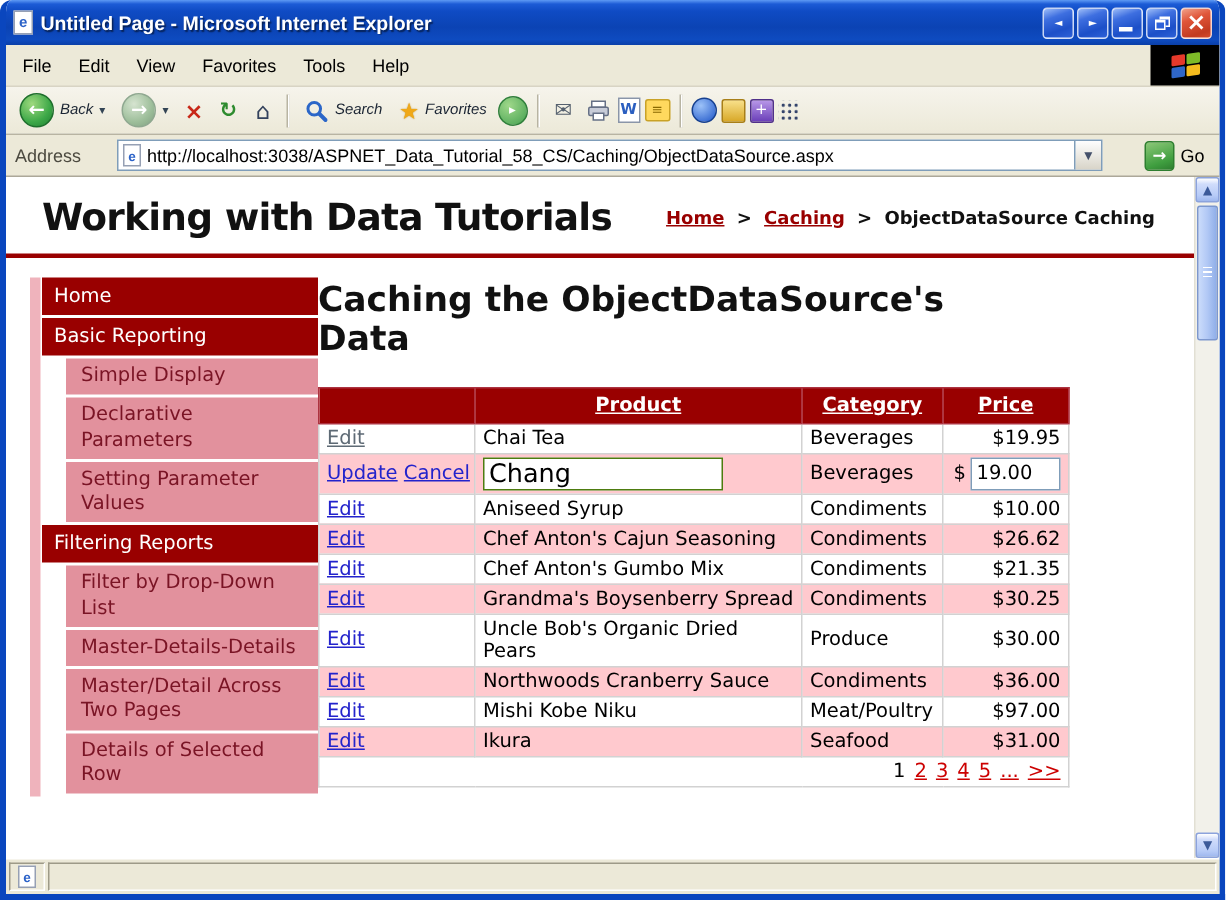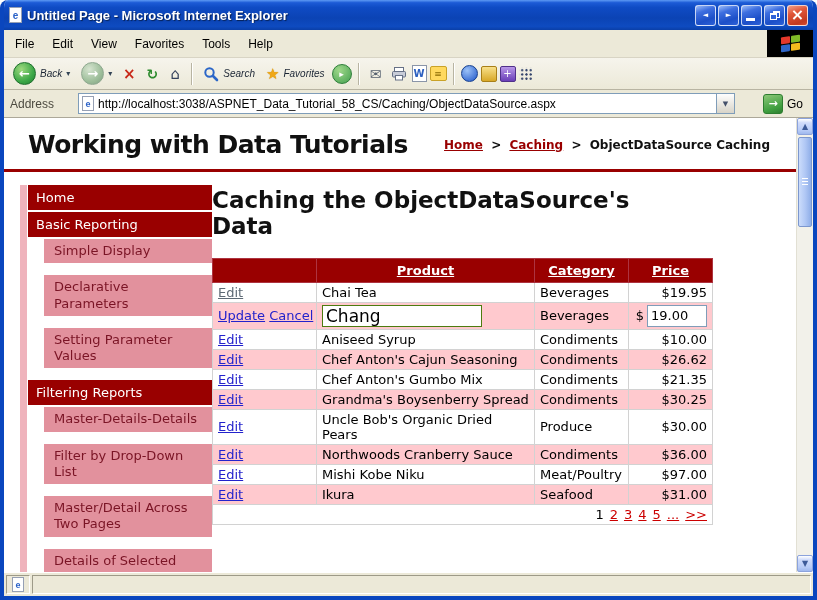--- a/index.html
+++ b/index.html
@@ -89,21 +89,21 @@
   .breadcrumb{font-size:12px;font-weight:bold;color:#111;white-space:nowrap;}
   .bc-link{color:var(--maroon);text-decoration:underline;cursor:pointer;}
   .bc-sep{margin:0 4px;}
   .rule{height:3px;background:var(--maroon);margin-top:10px;}
   .content-row{display:flex;align-items:flex-start;padding:13px 0 0 16px;}
   
   .sidebar{width:192px;flex:0 0 192px;position:relative;padding-left:8px;box-sizing:border-box;}
   .rail{position:absolute;left:0;top:0;bottom:0;width:7px;background:var(--rail-pink);}
   .sb-header{background:var(--maroon);color:#fff;font-size:13px;padding:5px 8px;margin-bottom:2px;cursor:pointer;}
   .sb-item{background:var(--sidebar-pink);color:#7A1425;font-size:13px;line-height:1.25;
-    padding:4px 12px 4px 10px;margin-left:16px;margin-bottom:12px;cursor:pointer;}
+    padding:4px 12px 4px 10px;margin-left:16px;margin-bottom:2px;cursor:pointer;}
   
   .main{flex:1;}
   .main h2{margin:2px 0 18px;font-size:23px;font-weight:bold;color:#111;line-height:1.15;max-width:460px;}
   .grid{width:500px;border-collapse:collapse;table-layout:fixed;font-size:13px;}
   .col-action{width:104px;}.col-product{width:218px;}.col-category{width:94px;}.col-price{width:84px;}
   .grid th,.grid td{border:1px solid #D2D2D2;padding:2px 5px;vertical-align:middle;}
   .grid thead th{background:var(--maroon);color:#fff;border-color:#AD3340;height:19px;font-weight:bold;}
   .th-link{color:#fff;text-decoration:underline;cursor:pointer;}
   .grid tr.alt{background:var(--row-pink);}
   .c-action{white-space:nowrap;}
@@ -250,22 +250,22 @@
       <div class="rule"></div>
       <div class="content-row">
         <nav class="sidebar" id="sidebar">
           <span class="rail"></span>
         <div class="sb-header">Home</div>
             <div class="sb-header">Basic Reporting</div>
             <div class="sb-item">Simple Display</div>
             <div class="sb-item">Declarative Parameters</div>
             <div class="sb-item">Setting Parameter Values</div>
             <div class="sb-header">Filtering Reports</div>
+            <div class="sb-item">Filter by Drop-Down List</div>
             <div class="sb-item">Master-Details-Details</div>
-            <div class="sb-item">Filter by Drop-Down List</div>
             <div class="sb-item">Master/Detail Across Two Pages</div>
             <div class="sb-item">Details of Selected Row</div>
           </nav>
         <main class="main">
           <h2>Caching the ObjectDataSource's Data</h2>
           <table class="grid">
             <colgroup>
                 <col class="col-action">
                 <col class="col-product">
                 <col class="col-category">

